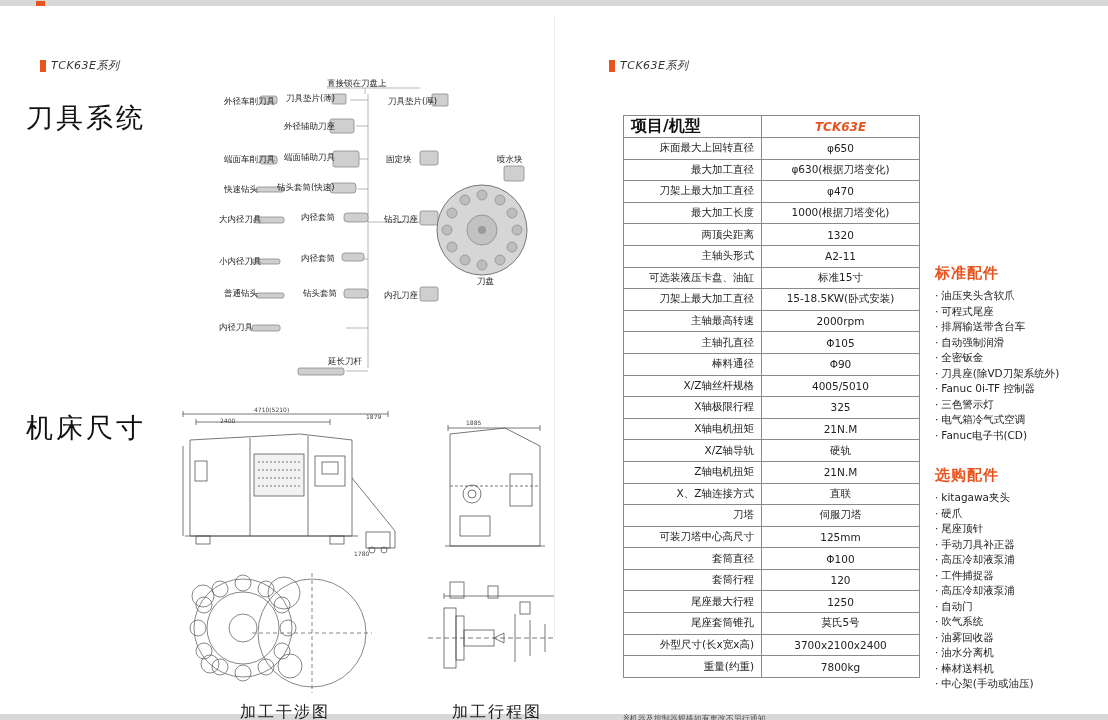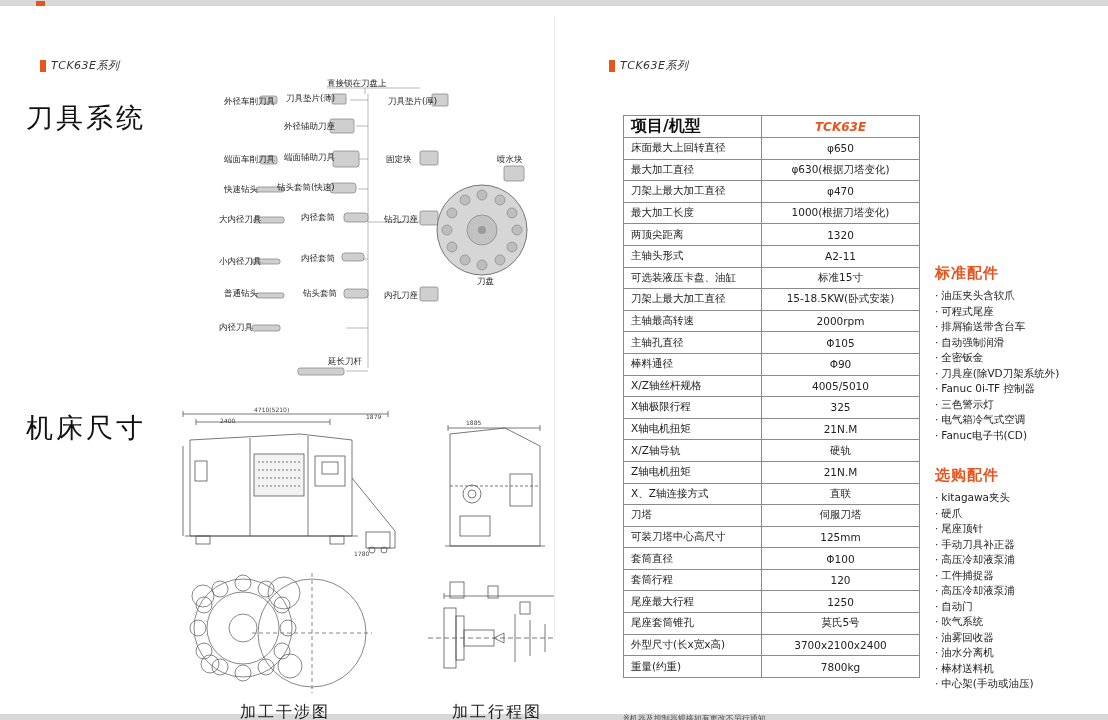--- a/index.html
+++ b/index.html
@@ -15,21 +15,21 @@
   .series-text{font-style:italic;font-size:11px;color:#333;letter-spacing:.5px}
   .big-title{position:absolute;left:26px;font-size:27px;letter-spacing:3px;color:#111;font-weight:500}
   .dlabel{position:absolute;font-size:8.5px;color:#222;white-space:nowrap;line-height:10px}
   .dim{position:absolute;font-size:6px;color:#444;white-space:nowrap}
   .caption{position:absolute;font-size:16px;letter-spacing:2px;color:#222}
   .artsvg{position:absolute;left:0;top:0;pointer-events:none}
   table.spec{position:absolute;left:68px;top:99px;border-collapse:collapse;table-layout:fixed;width:296px}
   .spec th,.spec td{border:1px solid #8a8a8a;font-size:10.5px;padding:0 7px;height:21.6px;vertical-align:middle}
   .spec th.item{text-align:left;font-weight:bold;font-size:16px;color:#111}
   .spec th.model{font-weight:bold;font-style:italic;font-size:12px;color:var(--accent,#e8541e)}
-  .spec td.lab{text-align:left;color:#222}
+  .spec td.lab{text-align:right;color:#222}
   .spec td.val{text-align:center;color:#222}
   .acc-title{position:absolute;left:380px;color:var(--accent,#e8541e);font-size:15px;font-weight:bold;letter-spacing:1px}
   .acc-list{position:absolute;left:380px;list-style:none;width:170px}
   .acc-list li{font-size:10.5px;color:#222;line-height:15.5px;white-space:nowrap}
   .acc-list li::before{content:"·";margin-right:3px}
   .footnote{position:absolute;left:68px;top:697px;font-size:8px;color:#555}
   .pagenum{position:absolute;top:707px;font-size:11px;font-weight:bold;font-style:italic;color:#222;z-index:2}
   .hatch{position:absolute;top:710px;height:9px;z-index:2;
          background:repeating-linear-gradient(115deg,var(--accent,#e8541e) 0 4px,transparent 4px 7px)}
   .corner-tick{position:absolute;left:36px;top:1px;width:9px;height:5px;background:var(--accent,#e8541e);z-index:2}

